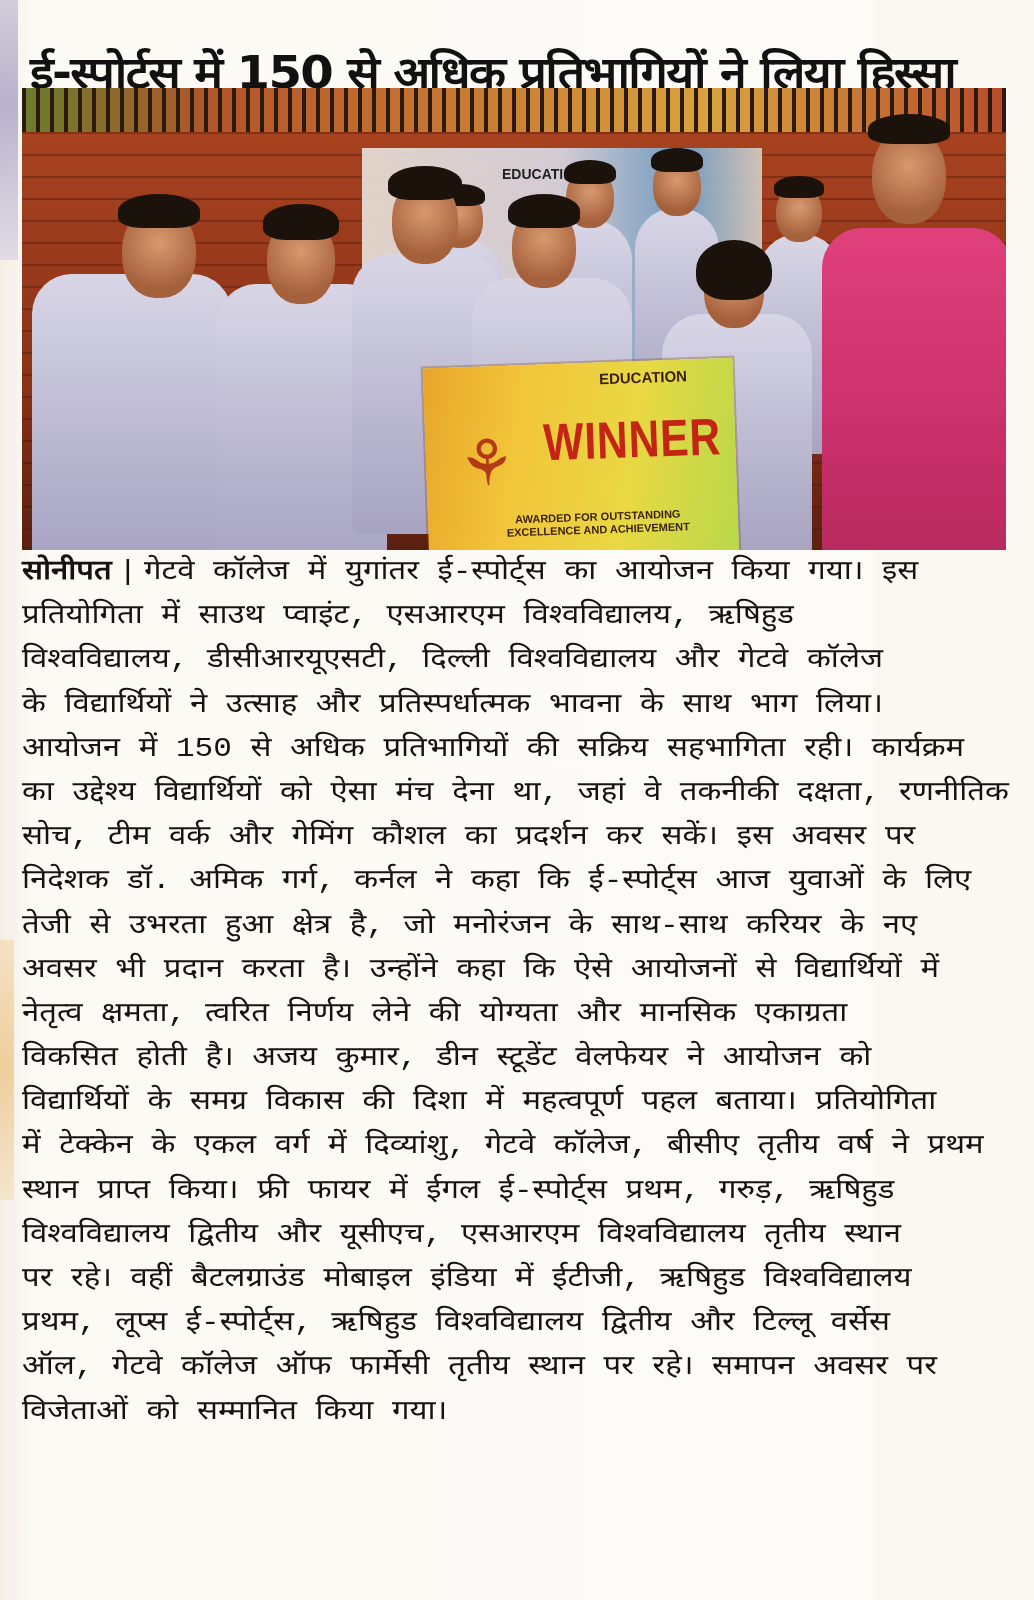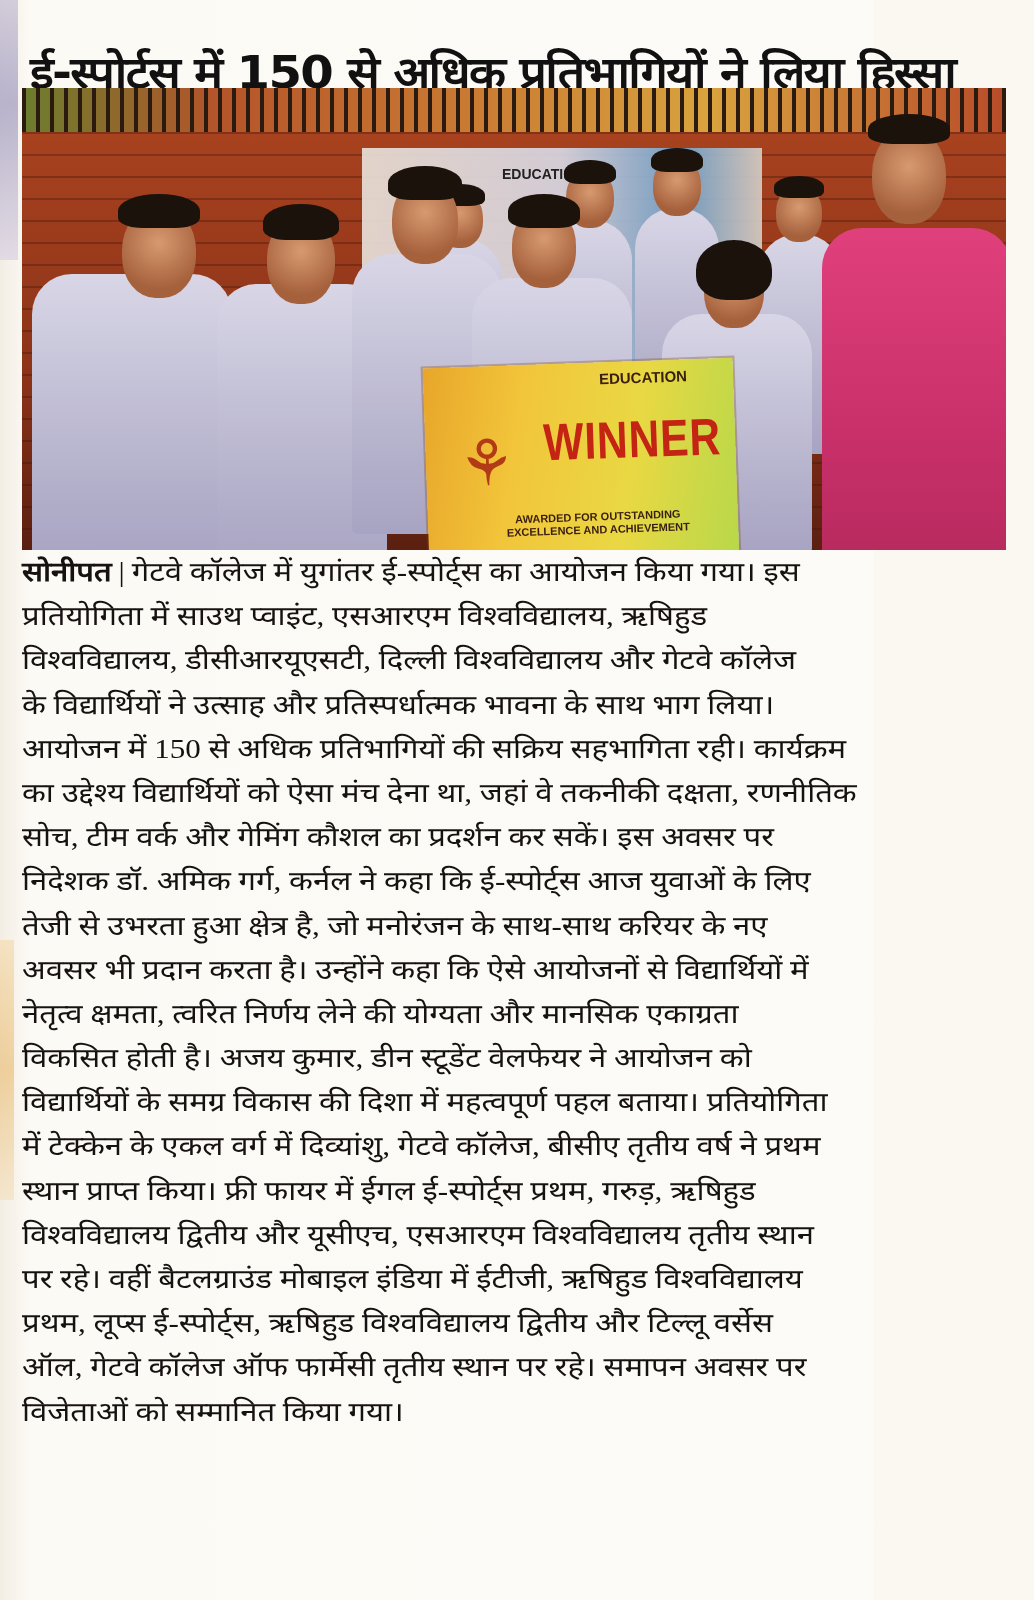--- a/index.html
+++ b/index.html
@@ -91,21 +91,21 @@
     font-family: "Liberation Sans", sans-serif; font-weight: bold; font-size: 52px; letter-spacing: 1px;
     color: #c42414; transform: scaleX(.82); transform-origin: left center;
   }
   .winner-board .wb-sub {
     position: absolute; left: 40px; top: 148px; width: 260px; text-align: center;
     font-family: "Liberation Sans", sans-serif; font-weight: bold; font-size: 11px; line-height: 13px;
     color: #3a1e10;
   }
   .article {
     position: absolute; left: 22px; top: 550px; width: 968px;
-    font-family: Liberation Serif, serif;
+    font-family: Liberation Mono, monospace;
     font-size: 27px; line-height: 44.2px;
     color: #171212;
   }
   .article .line {
     display: block; white-space: nowrap; height: 44.2px;
     text-align: justify; text-align-last: justify;
     transform-origin: left center;
   }
   .article .line.last { text-align-last: left; }
   .dateline { font-weight: bold; }

